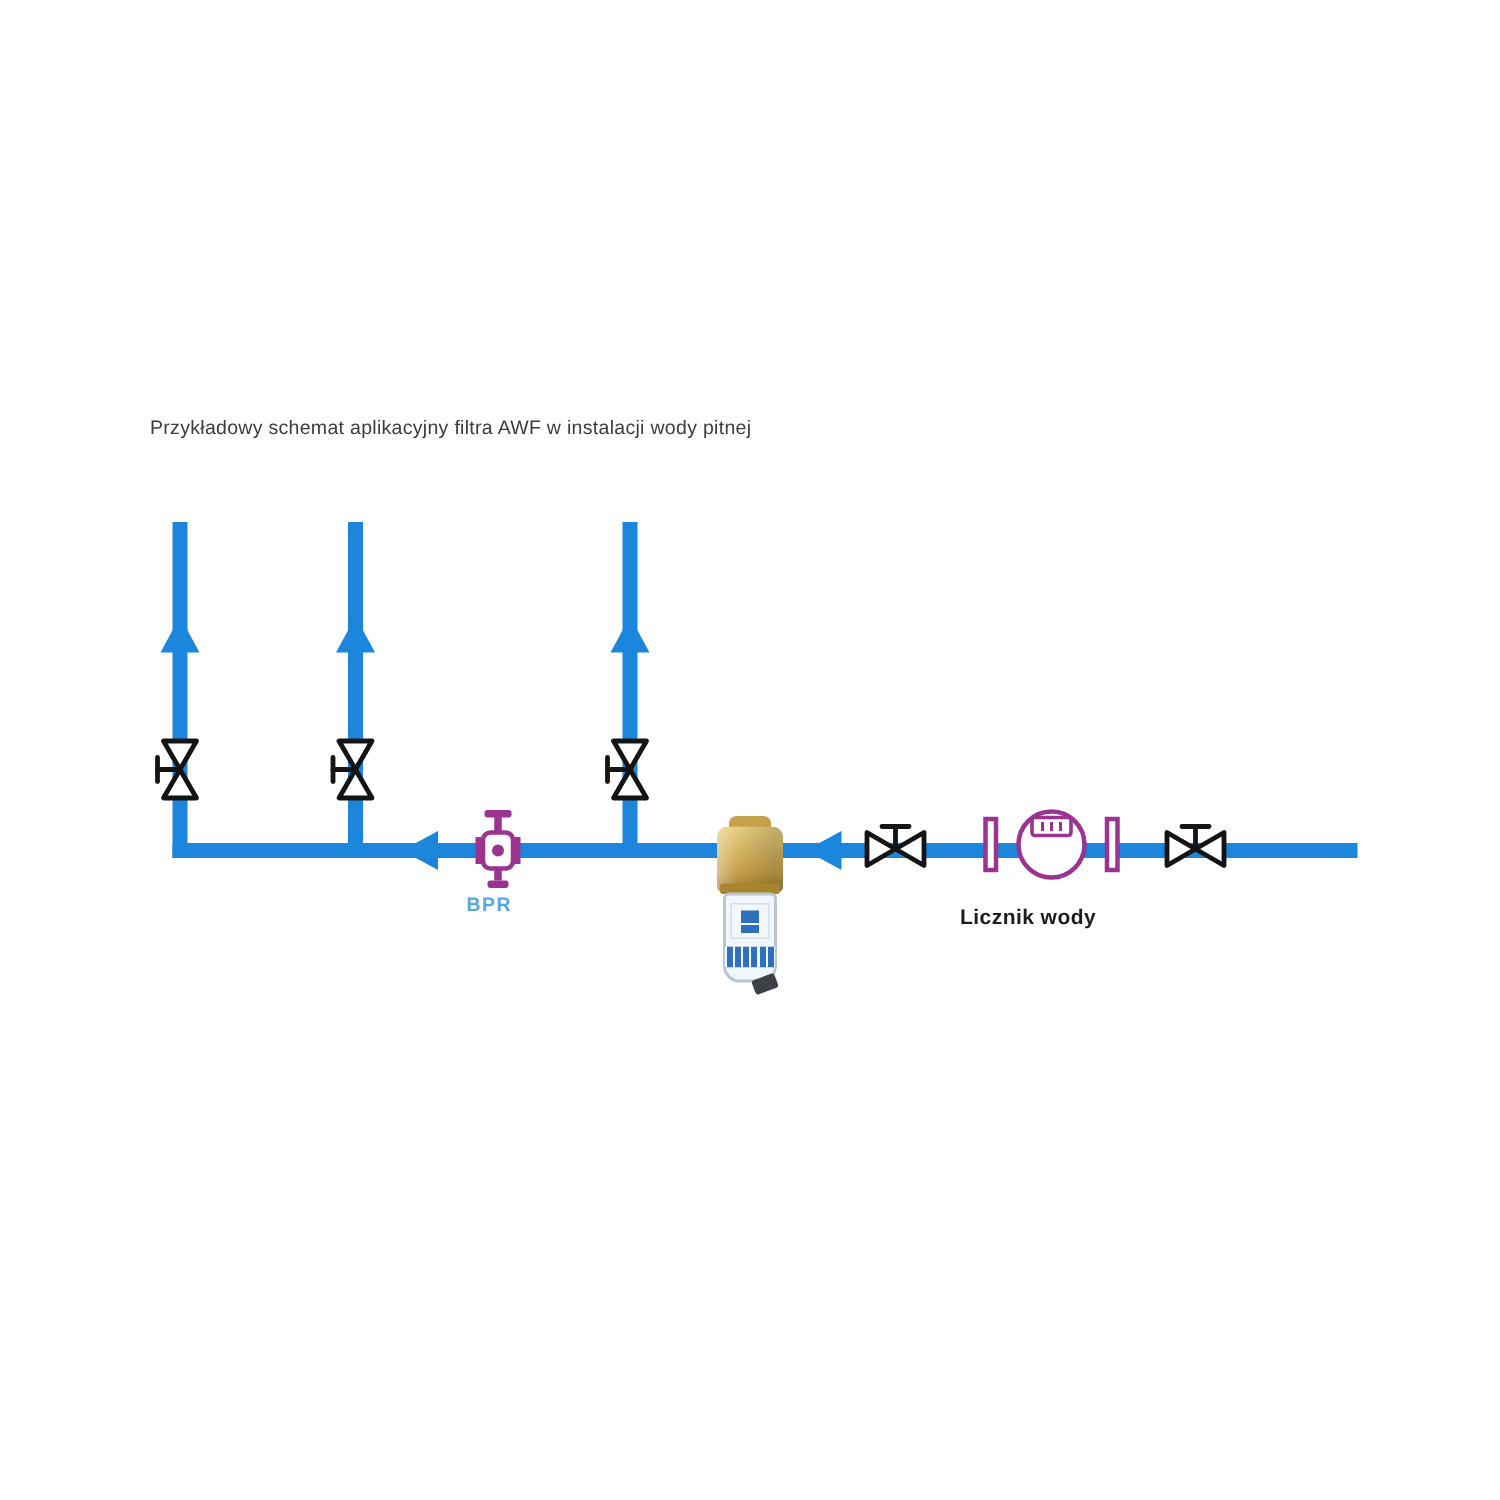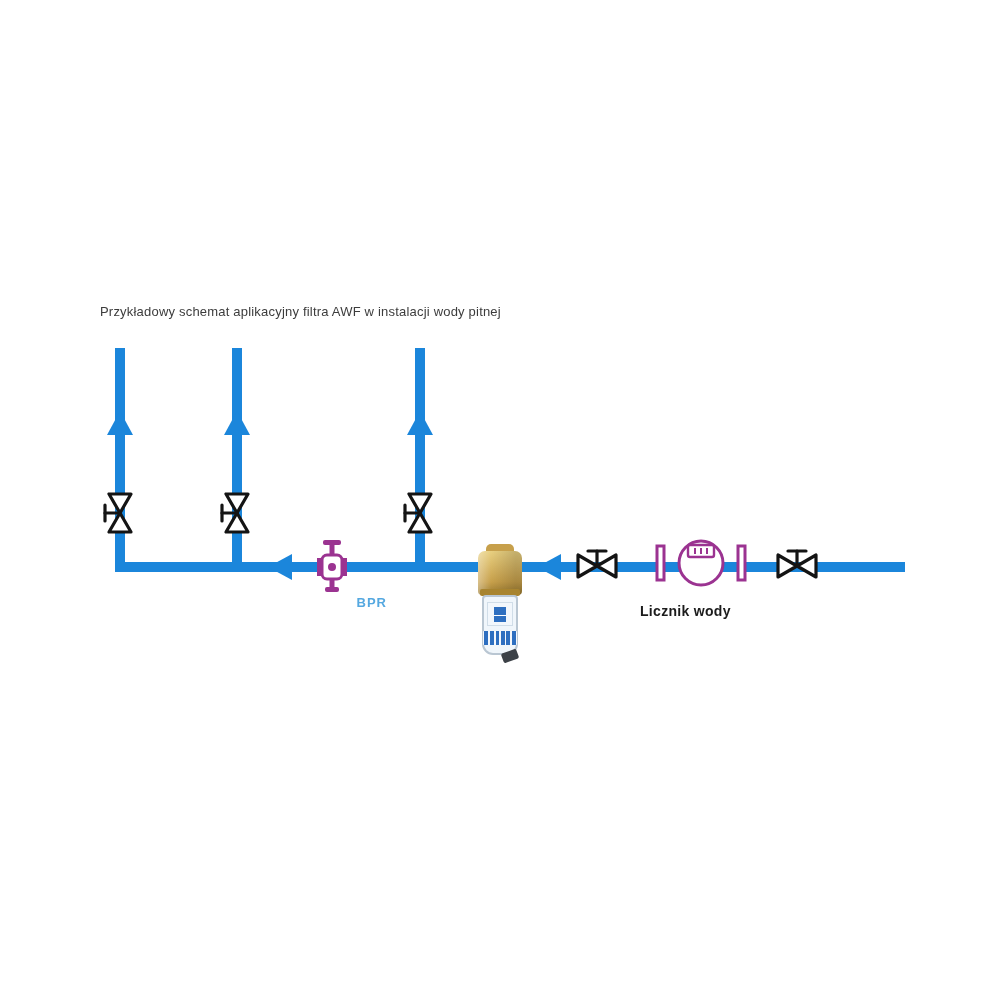--- a/index.html
+++ b/index.html
@@ -12,36 +12,36 @@
     --brass-light:#e8cf80;
     --bowl-border:#b9c6d2;
     --band-blue:#2e6fc0;
   }
   html,body{margin:0;padding:0;}
   body{
     width:1000px;height:1000px;background:#ffffff;position:relative;overflow:hidden;
     font-family:"Liberation Sans",sans-serif;
   }
   .abs{position:absolute;}
-  .title{left:100px;top:277px;font-size:13px;font-weight:500;color:#3c3c3c;letter-spacing:.2px;z-index:5;margin-top:27px;}
+  .title{left:100px;top:277px;font-size:13px;font-weight:500;color:#3c3c3c;letter-spacing:.2px;z-index:5;}
   .pipe-h{height:10px;background:var(--pipe-blue);z-index:1;}
   .pipe-v{width:10px;background:var(--pipe-blue);z-index:1;}
   .arrow-up{width:0;height:0;border-left:13px solid transparent;border-right:13px solid transparent;
     border-bottom:24px solid var(--pipe-blue);z-index:2;}
   .arrow-left{width:0;height:0;border-top:13px solid transparent;border-bottom:13px solid transparent;
     border-right:24px solid var(--pipe-blue);z-index:2;}
   svg.sym{z-index:3;overflow:visible;}
   .vp{fill:#ffffff;stroke:var(--valve-black);stroke-width:3.2;stroke-linejoin:round;}
   .vl{stroke:var(--valve-black);stroke-width:3.2;stroke-linecap:round;fill:none;}
   .pr{fill:#ffffff;stroke:var(--component-purple);stroke-width:3;}
   .pr2{fill:#ffffff;stroke:var(--component-purple);stroke-width:2.4;}
   .pl{stroke:var(--component-purple);stroke-width:2;fill:none;}
   .pf{fill:var(--component-purple);}
-  .bpr-label{left:311px;top:595px;width:40px;text-align:right;font-size:13px;font-weight:bold;
-    color:var(--bpr-label-blue);letter-spacing:1px;z-index:4;margin-left:36px;}
+  .bpr-label{left:311px;top:595px;width:40px;text-align:left;font-size:13px;font-weight:bold;
+    color:var(--bpr-label-blue);letter-spacing:1px;z-index:4;}
   .meter-label{left:640px;top:603px;width:120px;text-align:left;font-size:14px;font-weight:bold;
     color:var(--label-black);letter-spacing:.3px;z-index:4;}
   .filter{left:470px;top:540px;width:60px;height:130px;z-index:3;}
   .filter-cap{left:16px;top:4px;width:28px;height:10px;background:var(--brass);border-radius:5px 5px 2px 2px;}
   .filter-head{left:8px;top:11px;width:44px;height:44px;border-radius:7px 7px 4px 4px;
     background:linear-gradient(90deg,rgba(255,255,255,.35),rgba(0,0,0,0) 30%,rgba(0,0,0,.15) 85%),
                linear-gradient(180deg,var(--brass-light),var(--brass) 70%,#9a7a30);}
   .filter-collar{left:10px;top:49px;width:40px;height:7px;background:#a8842f;border-radius:2px;}
   .filter-bowl{left:12px;top:55px;width:36px;height:60px;box-sizing:border-box;
     background:rgba(228,238,248,.55);border:2px solid var(--bowl-border);border-radius:4px 4px 11px 11px;}

